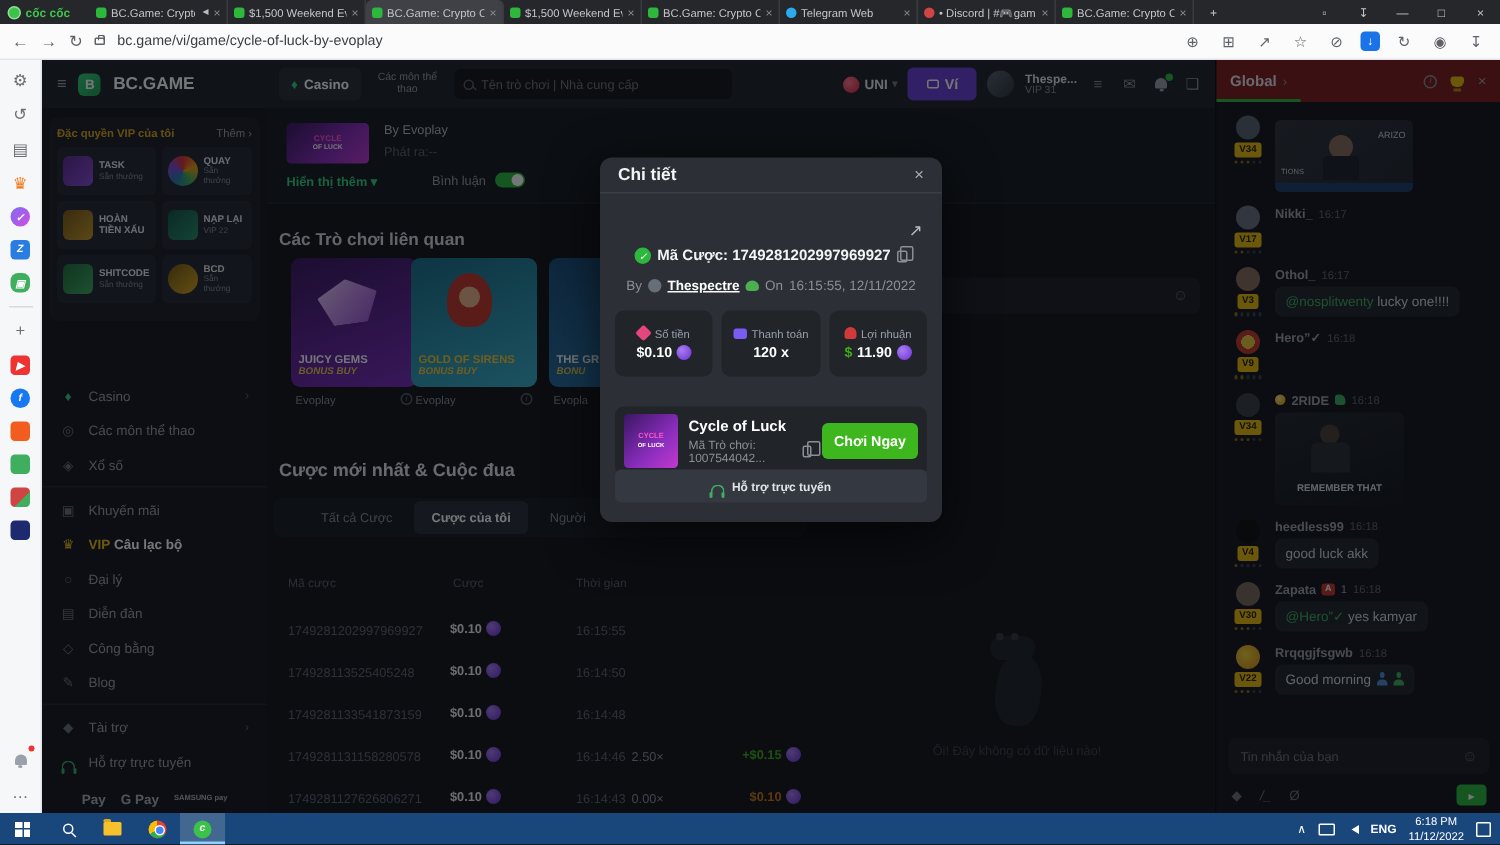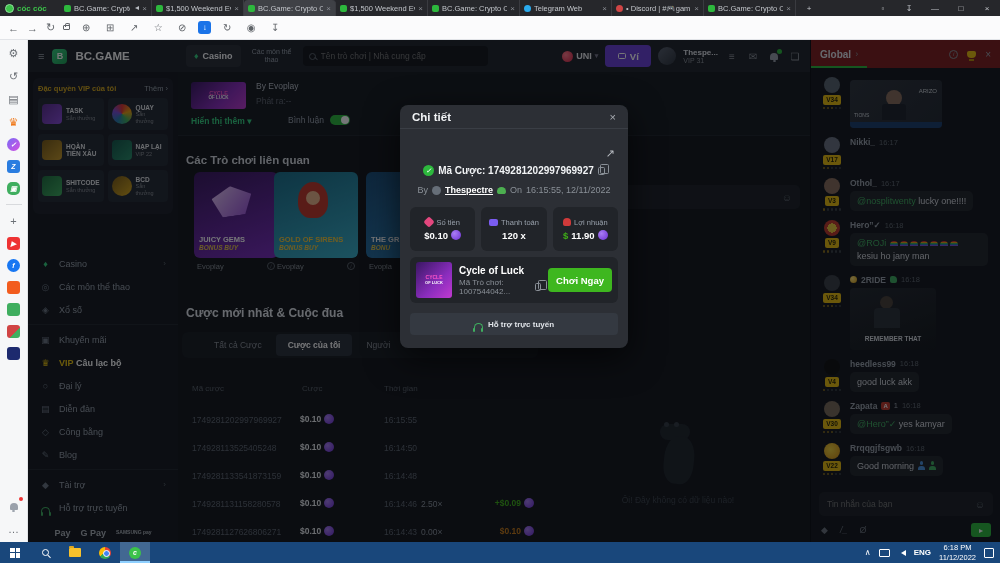--- a/index.html
+++ b/index.html
@@ -193,21 +193,21 @@
 #byrow .uname{color:#fff;font-weight:bold;text-decoration:underline}
 .mava{width:9px;height:9px;border-radius:50%;background:#666e78}
 #stats{position:absolute;left:10px;top:102px;width:208px;display:flex;gap:6px}
 .stat{flex:1;height:44px;background:#212429;border-radius:6px;display:flex;flex-direction:column;align-items:center;justify-content:center;gap:3px}
 .stat .sl{display:flex;align-items:center;gap:3px;font-size:7.5px;color:#98a0ab}
 .sic1{width:8px;height:8px;border-radius:2px;transform:rotate(45deg);background:#e3477e}
 .sic2{width:9px;height:7px;border-radius:2px;background:#7a5cf0}
 .sic3{width:8px;height:8px;border-radius:50% 50% 2px 2px;background:#d03a3a}
 .stat .sv{display:flex;align-items:center;gap:3px;font-size:9.5px;font-weight:bold;color:#fff}
 .grn{color:#3fae17}
-#mgame{position:absolute;left:10px;top:152px;width:208px;height:46px;background:#212429;border-radius:6px;display:flex;align-items:center;gap:7px;padding:0 6px}
+#mgame{position:absolute;left:10px;top:166px;width:208px;height:46px;background:#212429;border-radius:6px;display:flex;align-items:center;gap:7px;padding:0 6px}
 #mgame .gmid{flex:1;min-width:0}
 #mgame .gtt{font-size:10px;font-weight:bold;color:#fff;margin-bottom:2px}
 #mgame .gid{font-size:8px;color:#8a9097;display:flex;align-items:center;gap:4px}
 #playbtn{width:64px;height:24px;background:#3eb71f;border-radius:4px;color:#fff;font-size:9.5px;font-weight:bold;display:flex;align-items:center;justify-content:center;flex:none}
 #mfoot{position:absolute;left:10px;top:208px;width:208px;display:flex;align-items:center;gap:8px}
 #mfoot .stx{width:116px;font-size:7.5px;color:#7b828b;line-height:1.35}
 #supbtn{flex:1;height:22px;background:#343941;border-radius:4px;display:flex;align-items:center;justify-content:center;gap:5px}
 #supbtn span{font-size:8px;color:#dfe3e8;font-weight:bold}
 
 
@@ -288,20 +288,21 @@
     <div class="wbtn">□</div>
     <div class="wbtn">×</div>
   </div>
 </div>
 
 <div id="toolbar">
   <span class="nv">←</span>
   <span class="nv">→</span>
   <span class="nv">↻</span>
   <i class="lock"></i>
+  <span id="urltext">bc.game/vi/game/cycle-of-luck-by-evoplay</span>
   <span class="tbic">⊕</span>
   <span class="tbic">⊞</span>
   <span class="tbic">↗</span>
   <span class="tbic">☆</span>
   <span class="tbic">⊘</span>
   <span class="dlblue">↓</span>
   <span class="tbic">↻</span>
   <span class="tbic">◉</span>
   <span class="tbic">↧</span>
 </div>
@@ -577,21 +578,21 @@
     </div>
     <div class="trow" style="top:450px">
       <span class="cid">1749281131158280578</span>
       <span class="cbet">
           <span>$0.10</span>
           <i class="pcoin"></i>
         </span>
       <span class="ctime">16:14:46</span>
       <span class="cmult">2.50×</span>
       <span class="cpay win">
-          <span>+$0.09</span>
+          <span>+$0.15</span>
           <i class="pcoin"></i>
         </span>
     </div>
     <div class="trow" style="top:478px">
       <span class="cid">1749281127626806271</span>
       <span class="cbet">
           <span>$0.10</span>
           <i class="pcoin"></i>
         </span>
       <span class="ctime">16:14:43</span>
@@ -685,21 +686,21 @@
             <i></i>
             <i class="off"></i>
             <i class="off"></i>
             <i class="off"></i>
           </span>
         </div>
       <div><div class="mhead">
             <span>Hero”✓</span>
             <span class="mtime">16:18</span>
           </div>
-      <div class="bubble"><span class="mention">@ROJi</span> <i class="rb"></i><i class="rb"></i><i class="rb"></i><i class="rb"></i><i class="rb"></i><i class="rb"></i><i class="rb"></i> <span>kesiu ho jany man</span></div></div>
+      </div>
     </div>
 
     <div class="msg">
       <div class="mleft">
           <i class="avatar" style="background:#3a3f46"></i>
           <span class="vipb">V34</span>
           <span class="vdots">
             <i></i>
             <i></i>
             <i></i>

